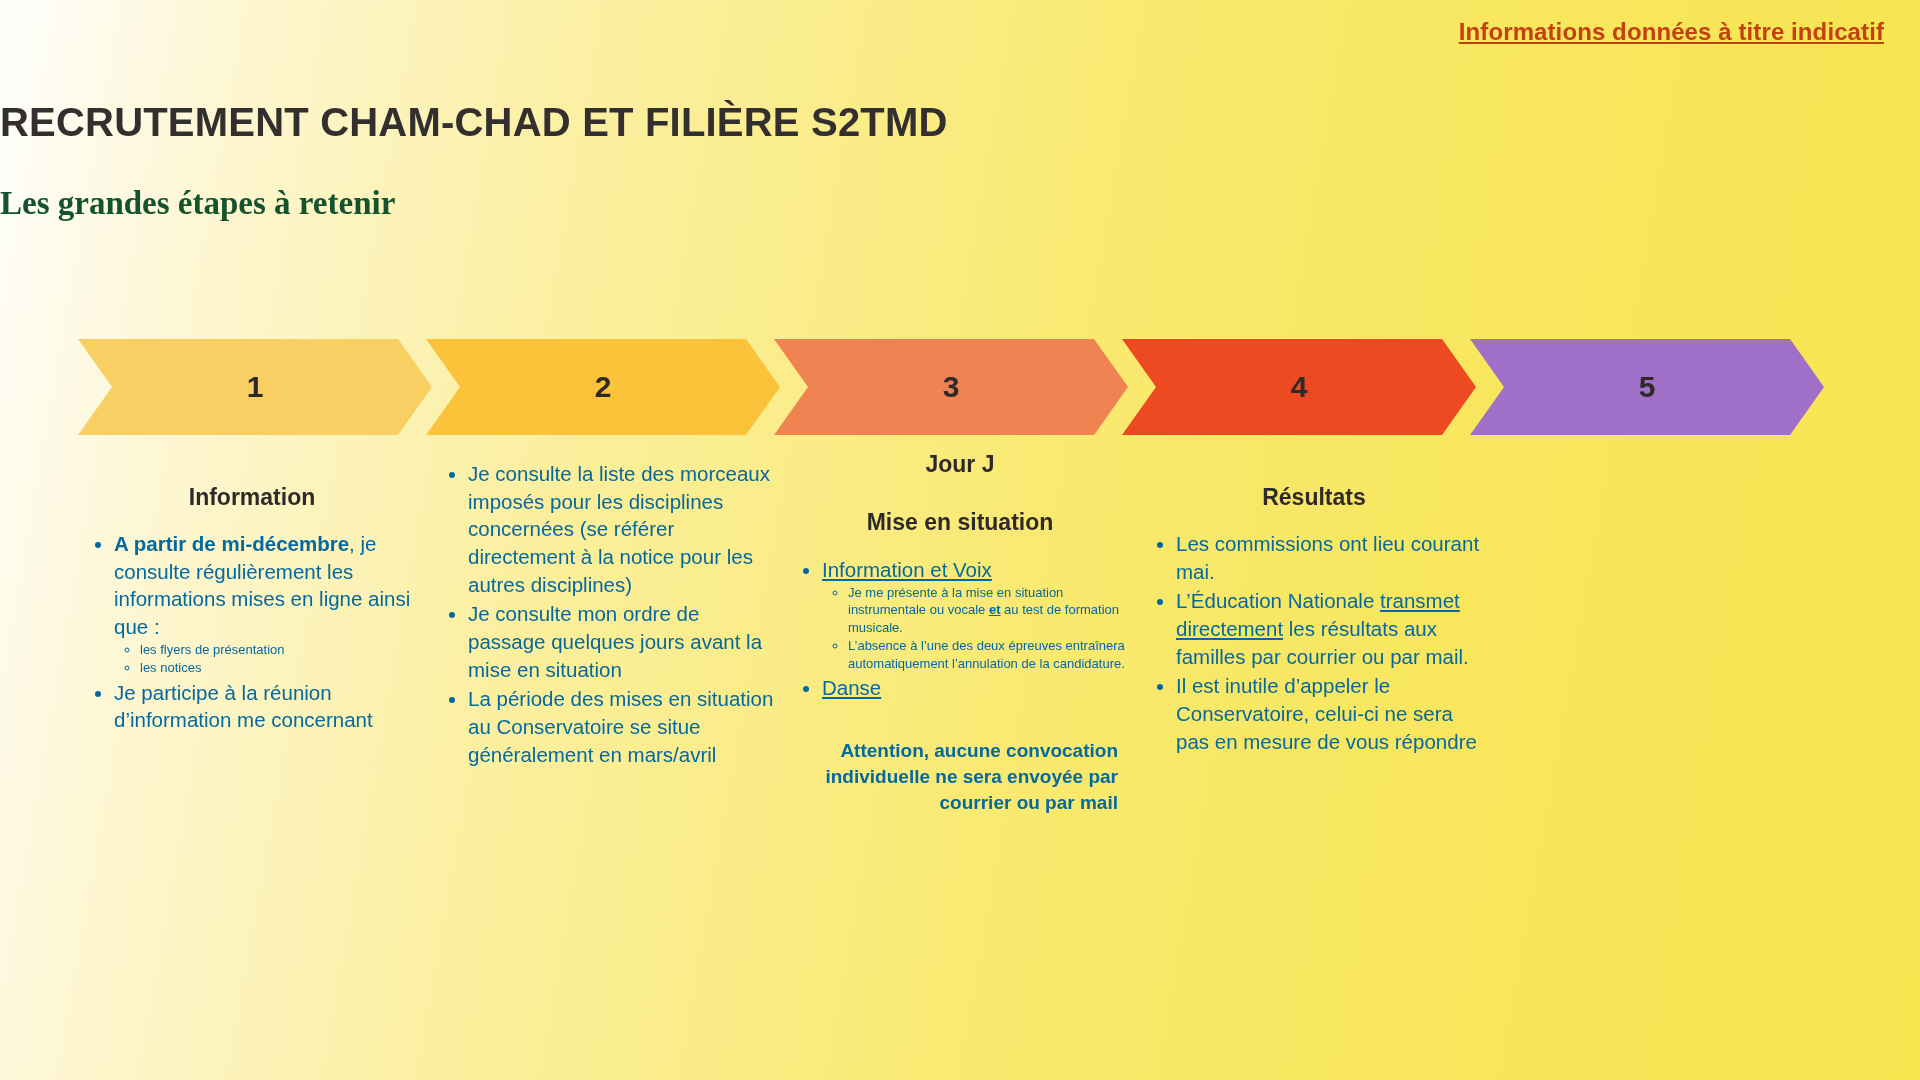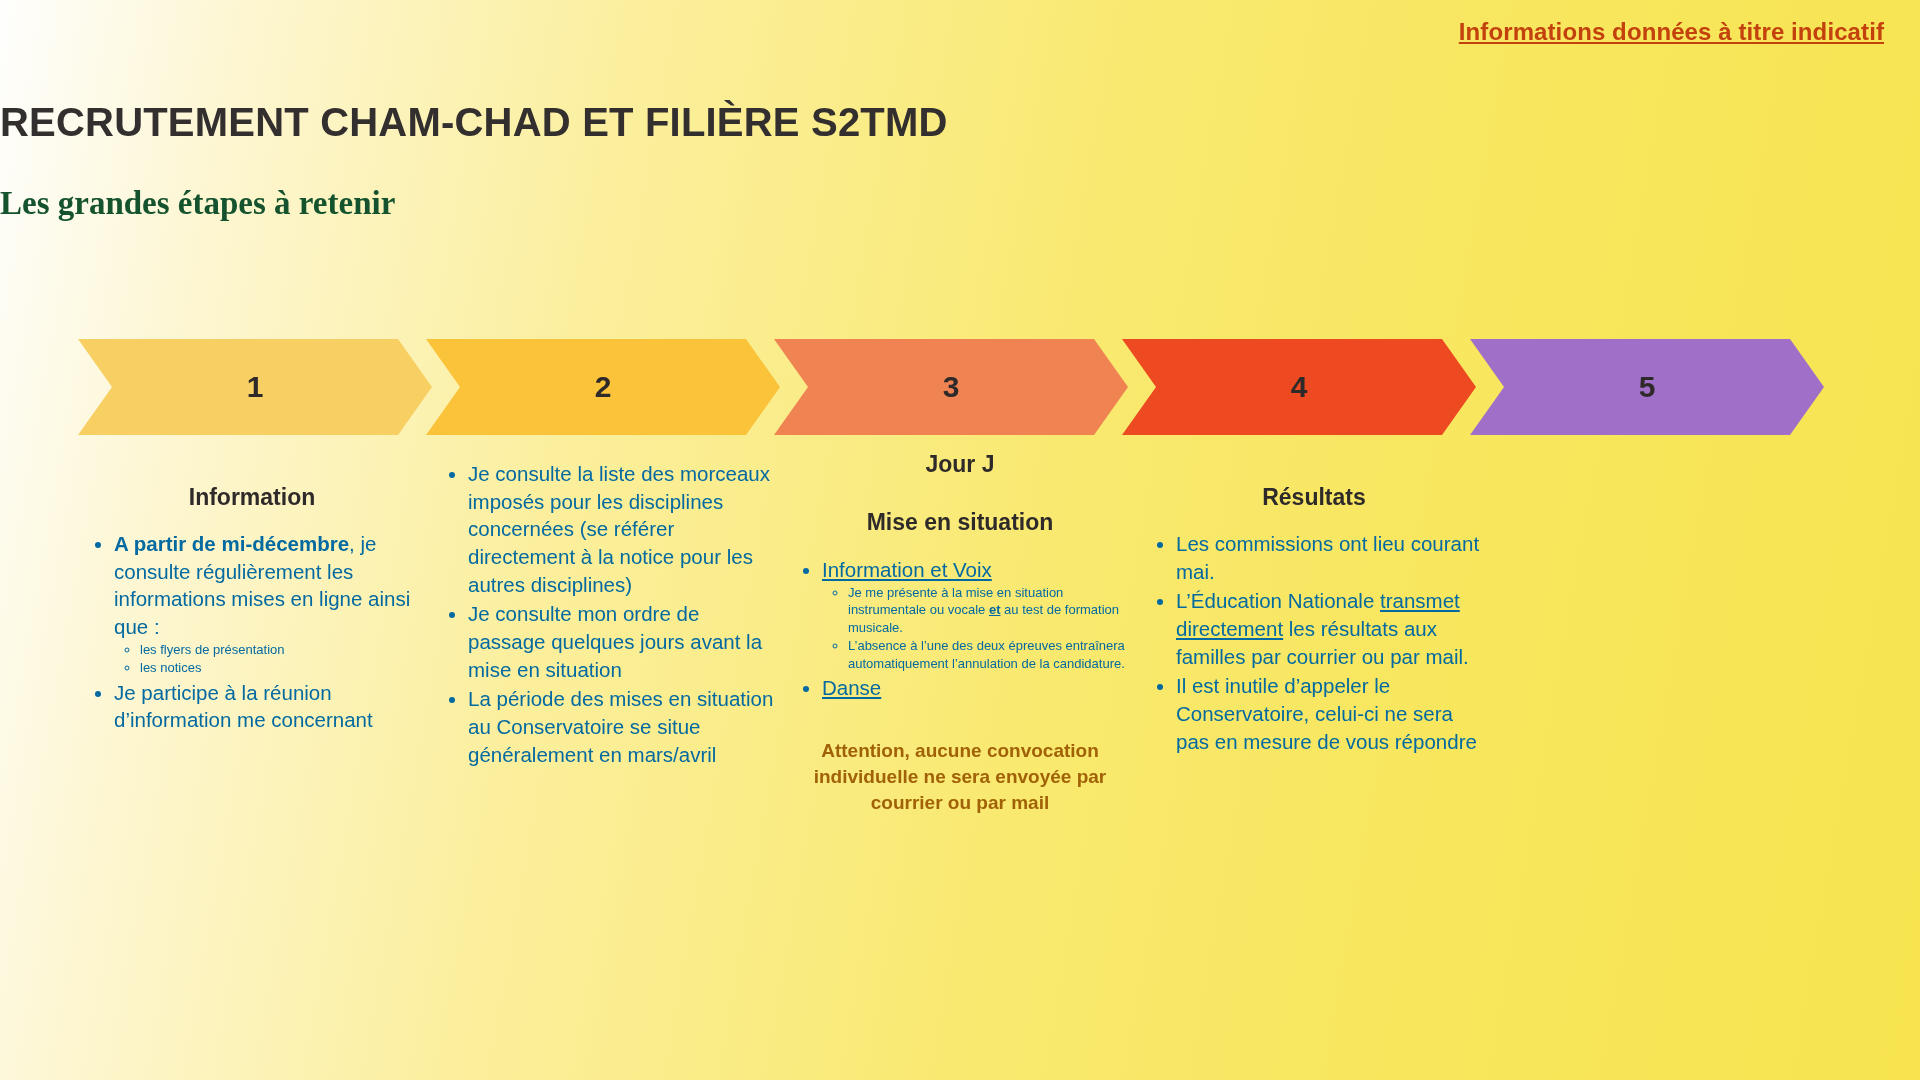--- a/index.html
+++ b/index.html
@@ -125,22 +125,22 @@
     line-height: 1.35;
   }
   ul.lvl2 > li {
     margin-bottom: 1px;
   }
   b { font-weight: bold; }
   u { text-decoration: underline; }
 
   .warning {
     margin-top: 36px;
-    text-align: center;
-    color: #a16207;
+    text-align: right;
+    color: #0369a1;
     font-weight: bold;
     font-size: 19px;
     line-height: 1.38;
     padding: 0 10px;
   }
 </style>
 </head>
 <body>
 
 <div class="top-note">Informations données à titre indicatif</div>

